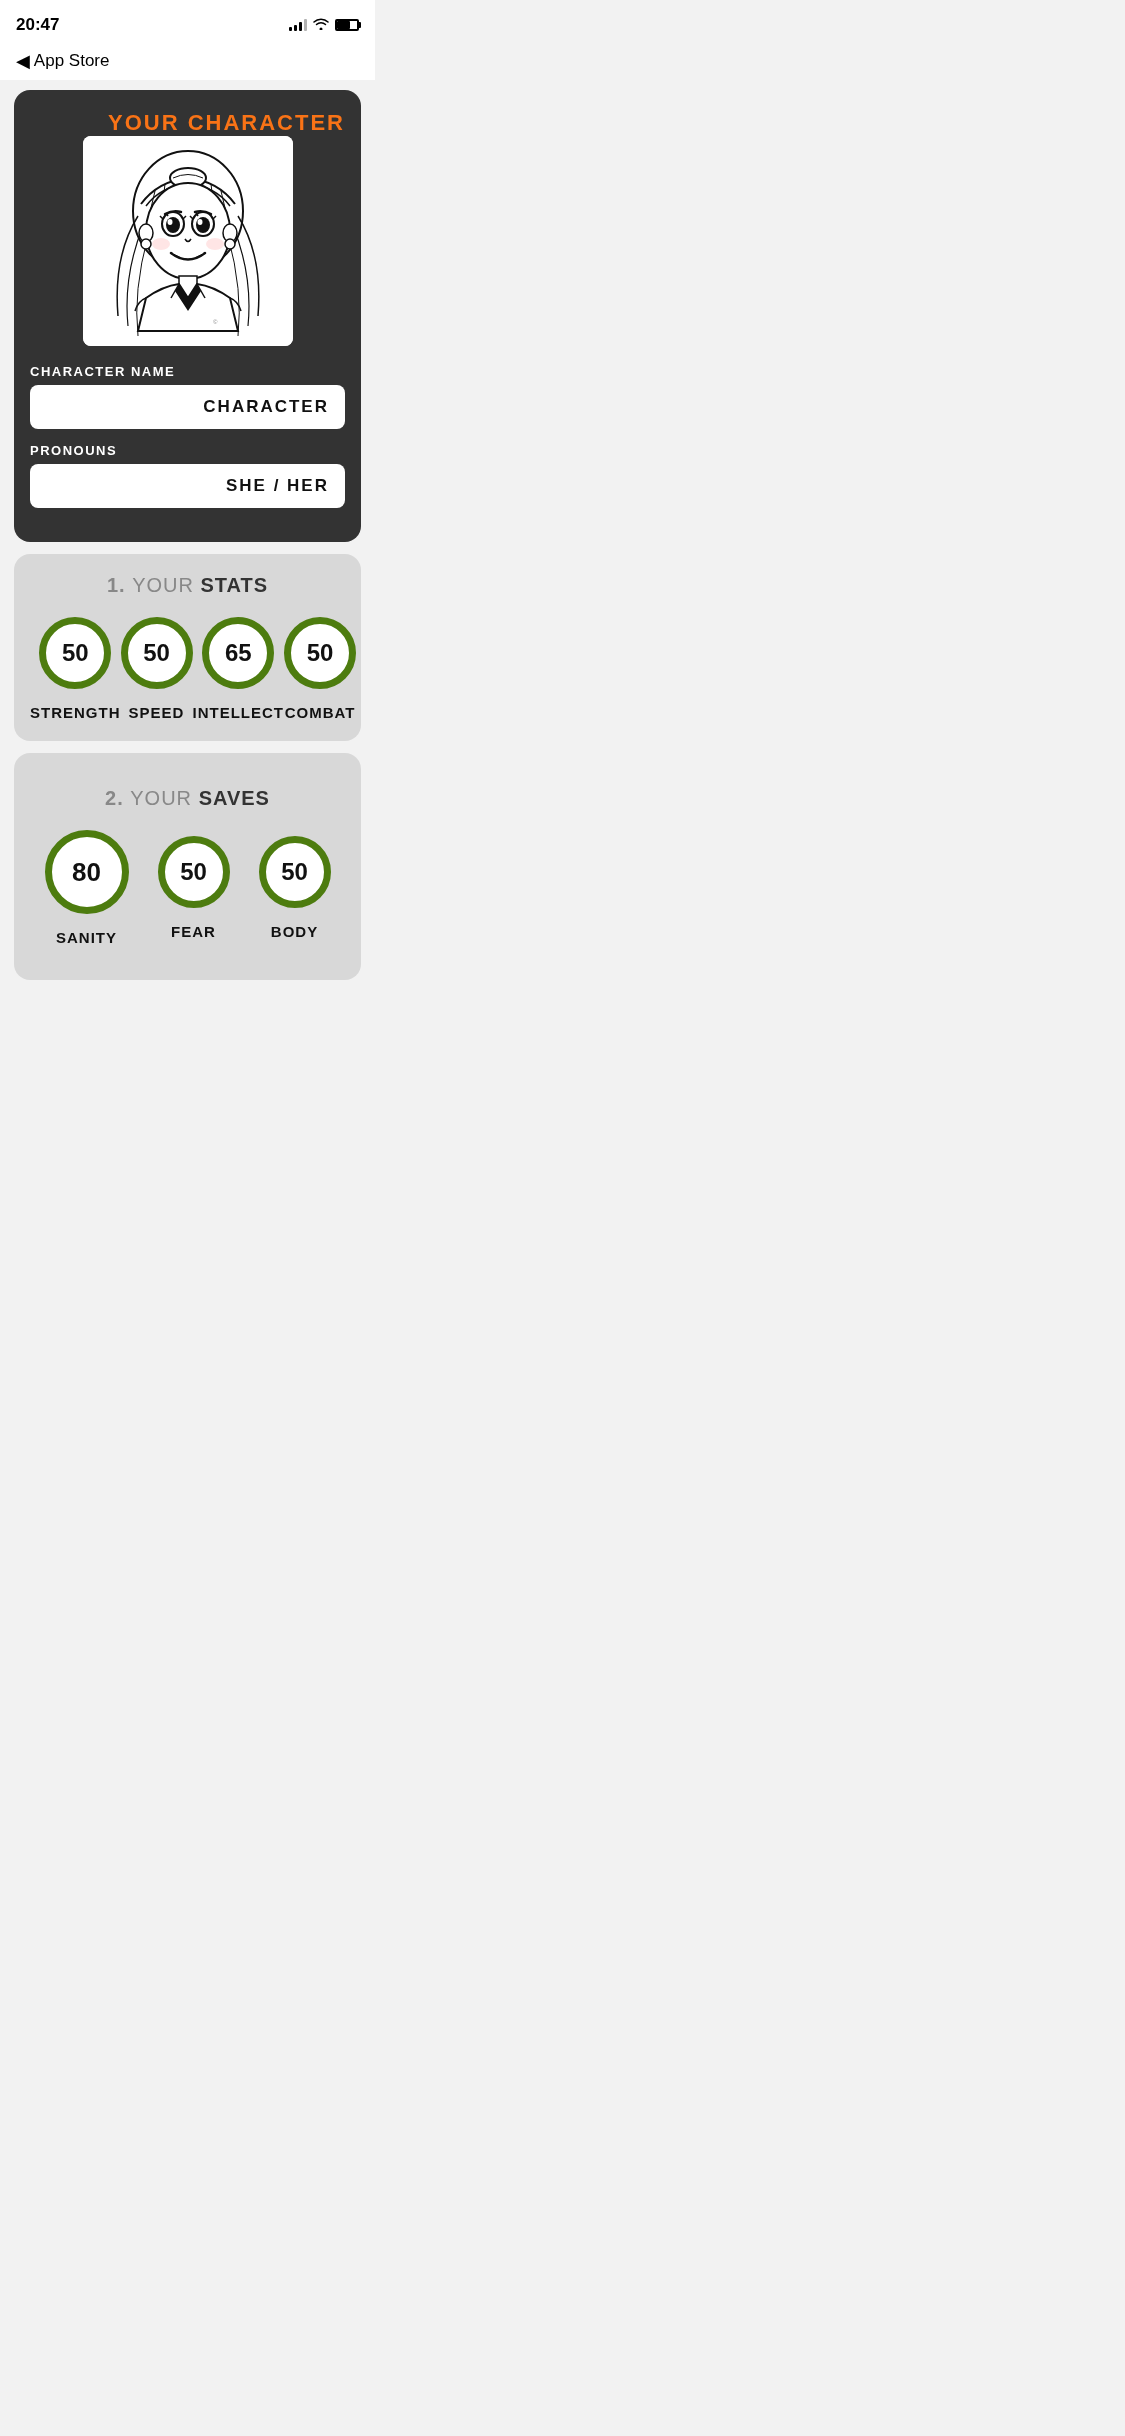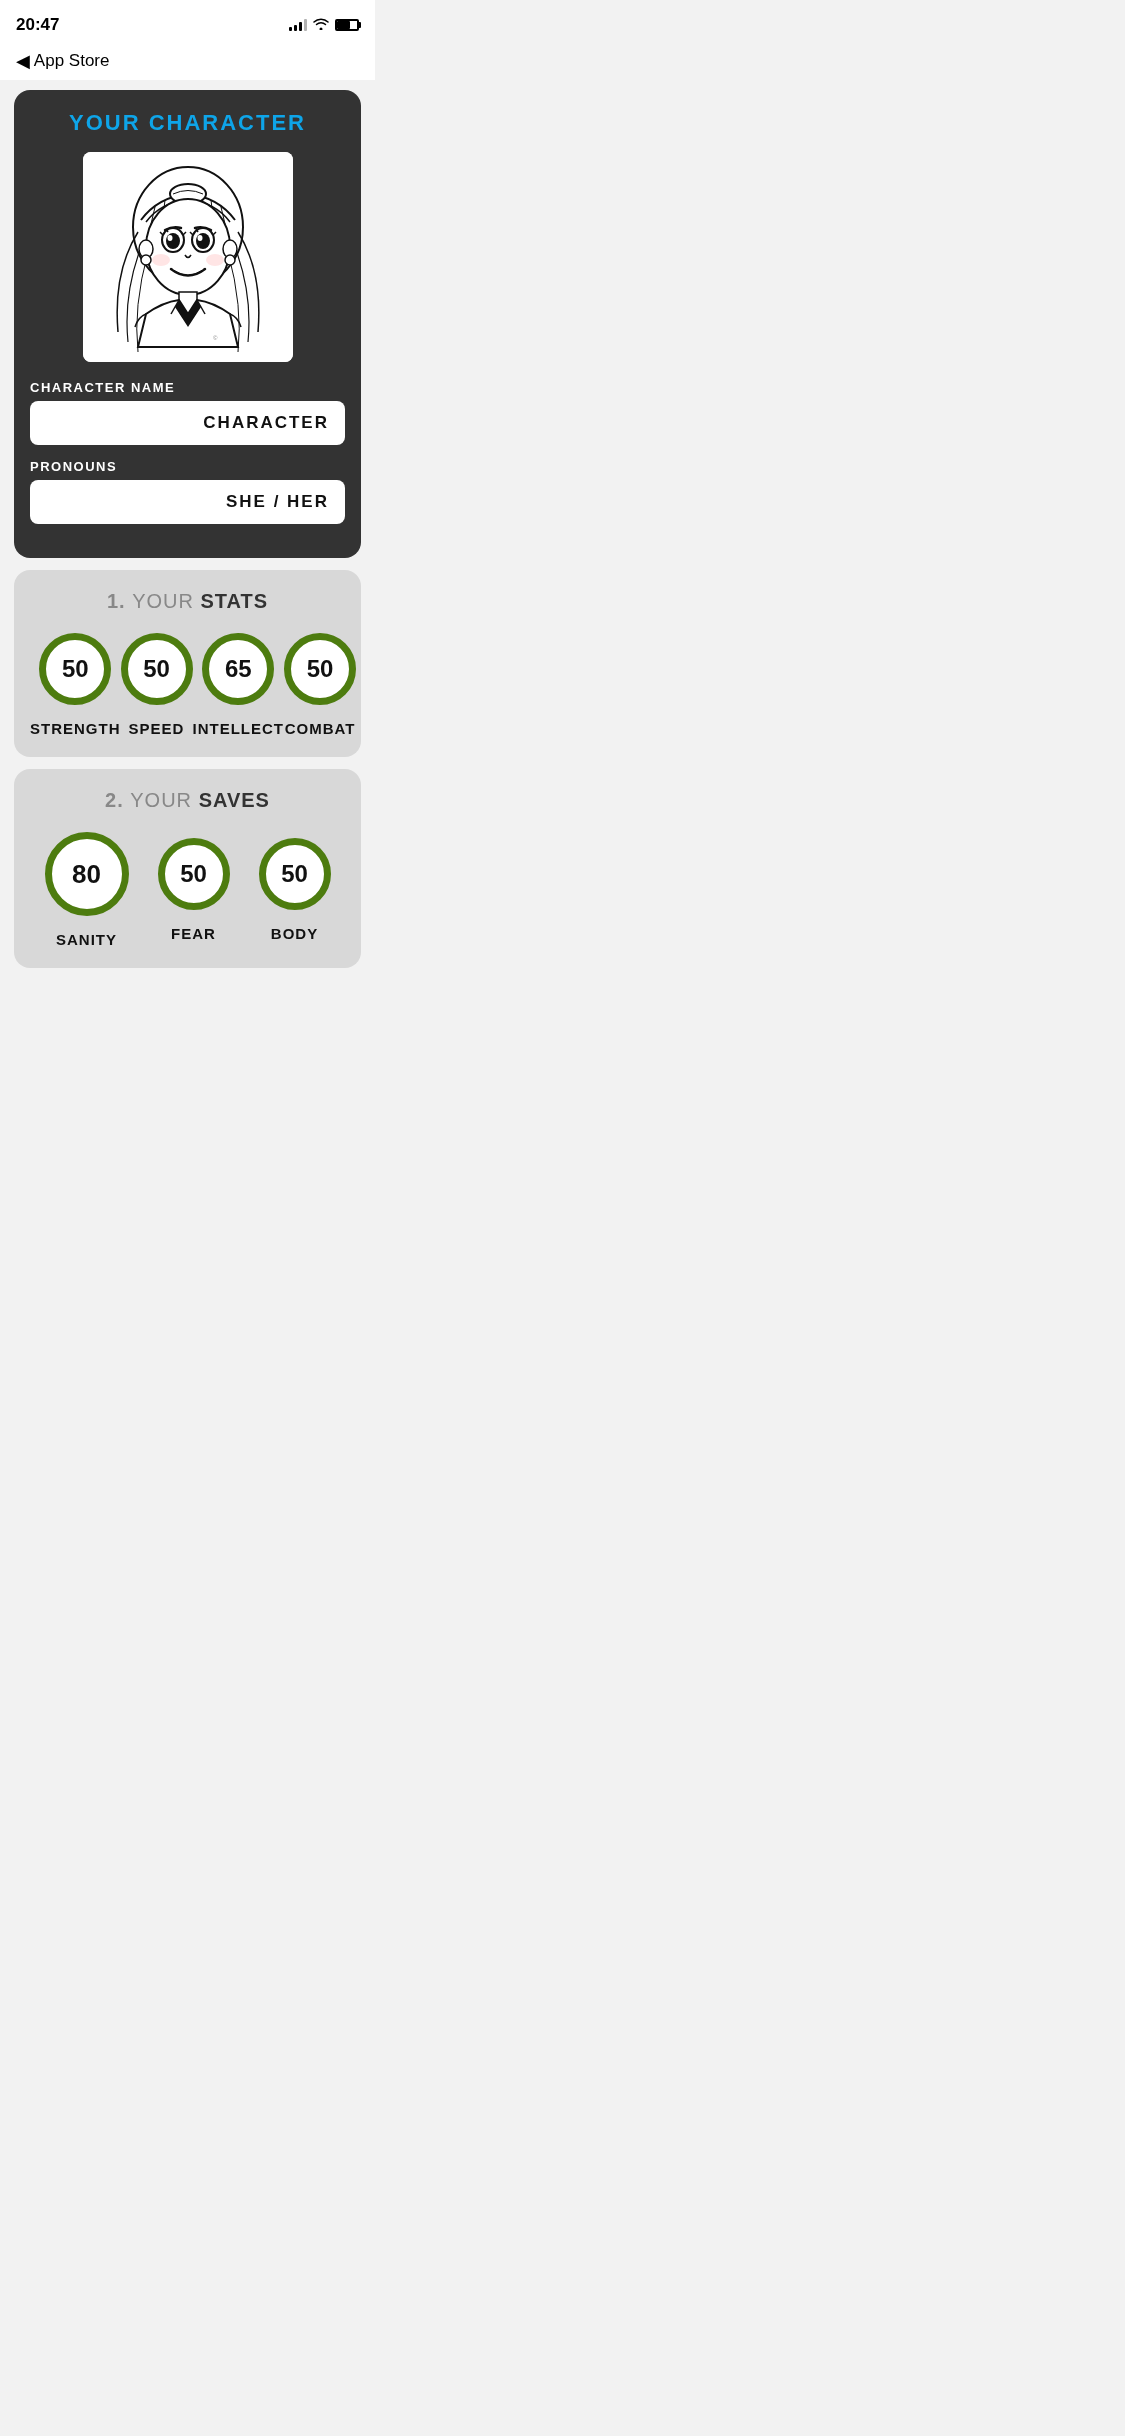--- a/index.html
+++ b/index.html
@@ -113,26 +113,25 @@
 
     
     .character-card {
       background: #333;
       border-radius: 16px;
       padding: 20px 16px;
       color: #fff;
     }
 
     .card-title {
-      text-align: center;
+      text-align: right;
       font-size: 22px;
       font-weight: 900;
       letter-spacing: 2px;
-      color: #0ea5e9;
-      margin-bottom: 16px;
+      color: #f97316;
       text-transform: uppercase;
     }
 
     .character-image-container {
       background: #fff;
       border-radius: 8px;
       margin: 0 auto 18px;
       width: 210px;
       height: 210px;
       display: flex;
@@ -232,21 +231,21 @@
       letter-spacing: 1px;
       color: #111;
       text-transform: uppercase;
       margin-top: 7px;
     }
 
     
     .saves-card {
       background: #d8d8d8;
       border-radius: 16px;
-      padding: 20px 16px;
+      padding: 34px 16px;
     }
 
     .saves-row {
       display: flex;
       justify-content: space-around;
       align-items: center;
     }
 
     
     .class-card {

